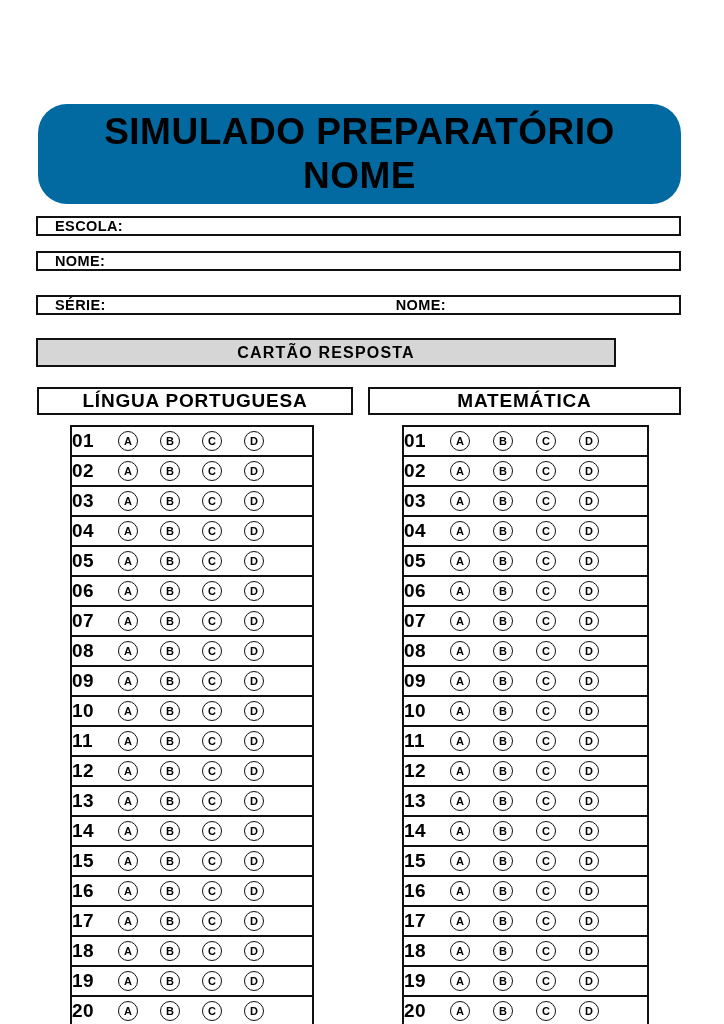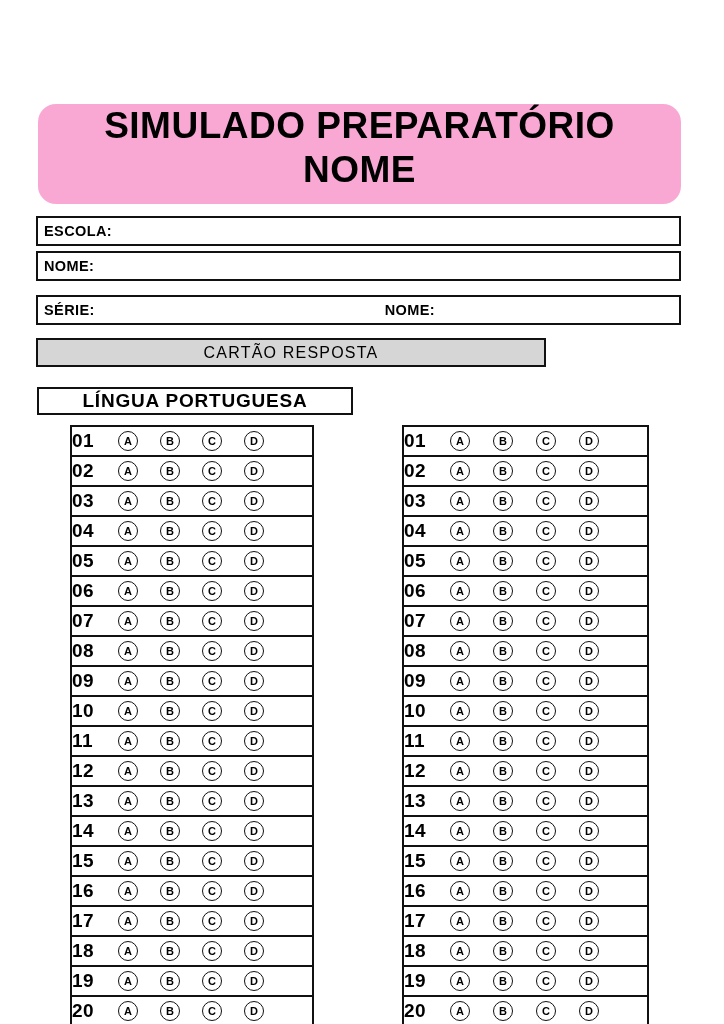--- a/index.html
+++ b/index.html
@@ -23,46 +23,48 @@
     height: 1024px;
   }
 
   
   .banner {
     position: absolute;
     left: 38px;
     top: 104px;
     width: 643px;
     height: 100px;
-    background: #f9a8d4;
-    border-radius: 18px;
+    background: #0369a1;
+    border-radius: 29px;
     display: flex;
     flex-direction: column;
     align-items: center;
+    justify-content: center;
     box-sizing: border-box;
   }
   .banner-line {
     font-size: 37px;
     font-weight: 700;
     letter-spacing: 0.5px;
     line-height: 44px;
     text-align: center;
     white-space: nowrap;
   }
 
   
   .field-row {
     position: absolute;
     left: 36px;
     width: 645px;
-    height: 30px;
+    height: 20px;
     border: 2.5px solid #111111;
     box-sizing: border-box;
     display: flex;
     align-items: center;
+    padding-left: 11px;
   }
   .field-row .lbl {
     font-size: 14.5px;
     font-weight: 600;
     letter-spacing: 0.4px;
     padding-left: 6px;
     white-space: nowrap;
   }
   #field-escola { top: 216px; }
   #field-nome   { top: 251px; align-items: center; }
@@ -70,30 +72,30 @@
   .field-row .lbl.second {
     padding-left: 0;
     margin-left: 290px;
   }
 
   
   .answer-bar {
     position: absolute;
     left: 36px;
     top: 338px;
-    width: 510px;
+    width: 580px;
     height: 29px;
     background: #D6D6D6;
     border: 2.5px solid #111111;
     box-sizing: border-box;
     display: flex;
     align-items: center;
     justify-content: center;
     font-size: 16px;
-    font-weight: 400;
+    font-weight: 700;
     letter-spacing: 1.2px;
   }
 
   
   .subject-header {
     position: absolute;
     top: 387px;
     height: 28px;
     border: 2.5px solid #111111;
     box-sizing: border-box;
@@ -179,20 +181,23 @@
     <span class="lbl second">NOME:</span>
   </div>
 
   <div class="answer-bar">
     <span>CARTÃO RESPOSTA</span>
   </div>
 
   <div class="subject-header" id="subject-header-0">
     <span>LÍNGUA PORTUGUESA</span>
   </div>
+  <div class="subject-header" id="subject-header-1">
+    <span>MATEMÁTICA</span>
+  </div>
 
   <div class="grid" id="grid-0">
       <div class="grid-row">
         <div class="q-num">01</div>
         <div class="bubbles">
           <div class="bubble">A</div>
           <div class="bubble">B</div>
           <div class="bubble">C</div>
           <div class="bubble">D</div>
         </div>

